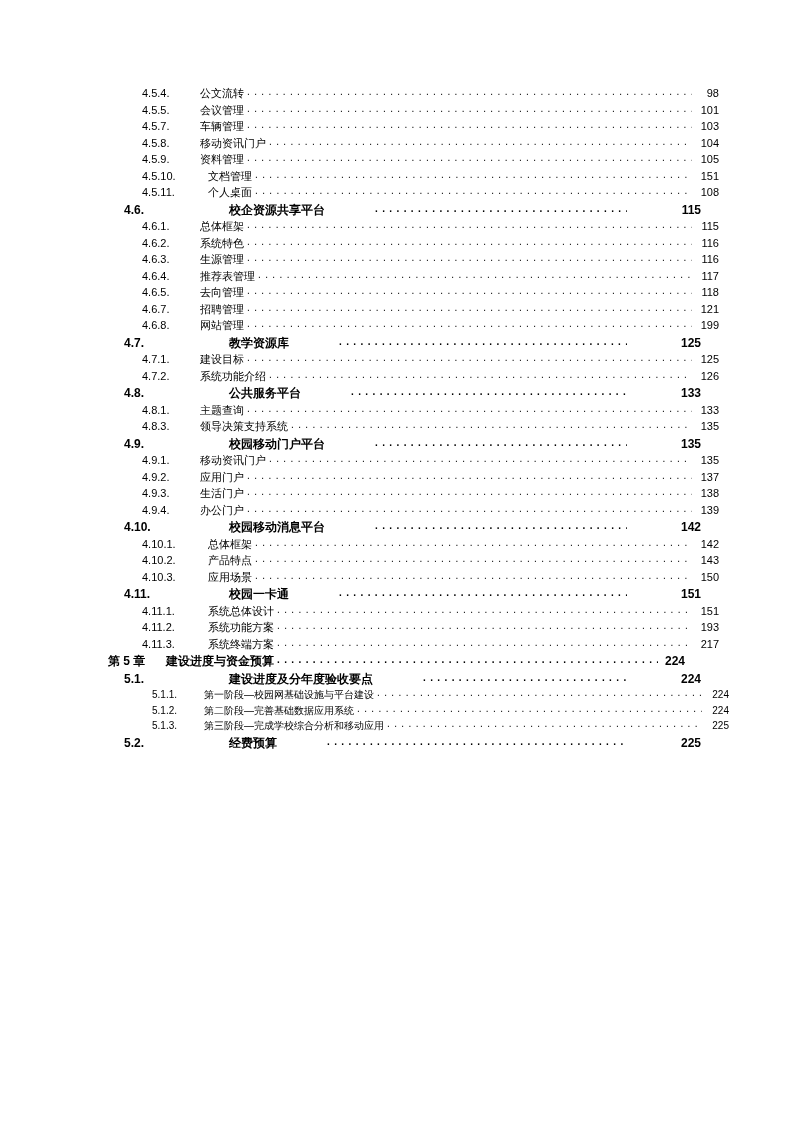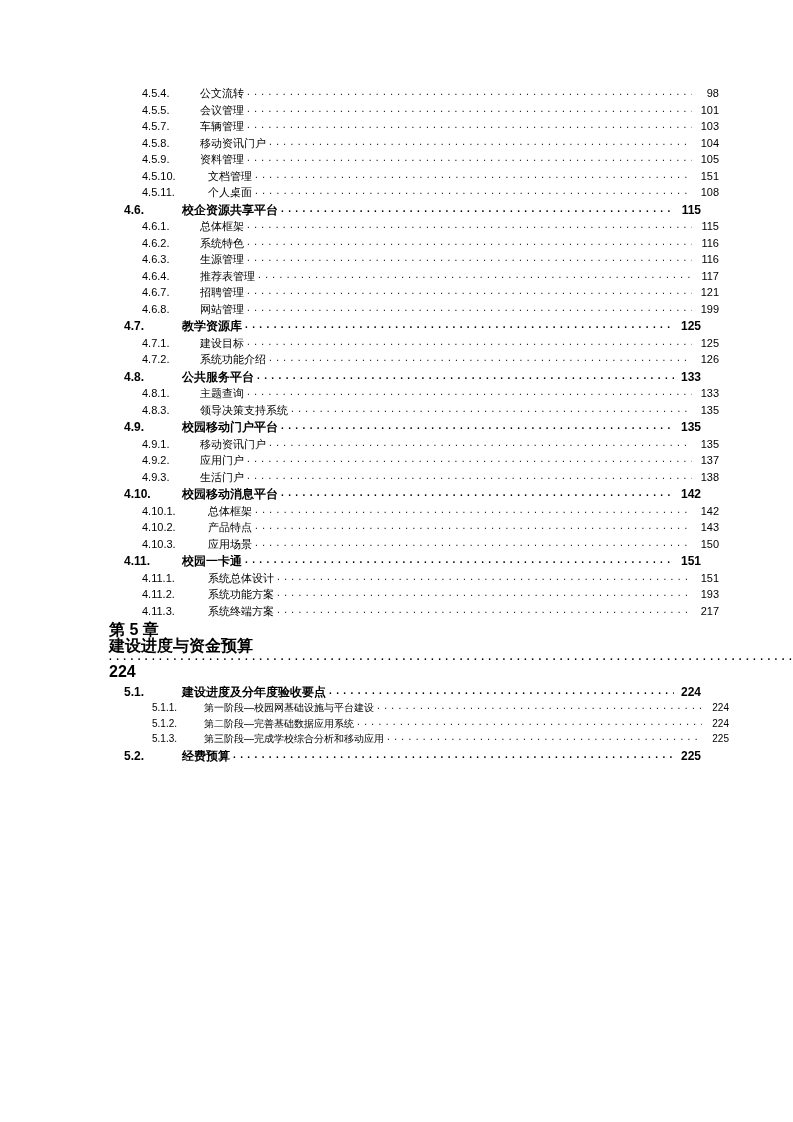--- a/index.html
+++ b/index.html
@@ -52,30 +52,30 @@
     font-size: 10px;
     color: #000;
   }
   .toc-page {
     flex: 0 0 auto;
     text-align: right;
   }
 
   
   .lvl-chapter {
-    font-size: 16px;
+    font-size: 12px;
     font-weight: bold;
-    flex-direction: column;
   }
   .lvl-chapter .toc-num { width: 58px; }
   .lvl-chapter { padding-left: 0px; }
 
   .lvl2 {
     font-size: 12px;
     font-weight: bold;
+    gap: 47px;
   }
   .lvl2 { padding-left: 16px; }
   .lvl2 .toc-num { width: 58px; }
 
   .lvl3 {
     font-size: 11px;
     font-weight: normal;
   }
   .lvl3 { padding-left: 34px; }
   .lvl3 .toc-num { width: 58px; }
@@ -163,20 +163,26 @@
         <span class="toc-dots"></span>
         <span class="toc-page">116</span>
       </div>
       <div class="toc-entry lvl3">
         <span class="toc-num">4.6.4.</span>
         <span class="toc-title">推荐表管理</span>
         <span class="toc-dots"></span>
         <span class="toc-page">117</span>
       </div>
       <div class="toc-entry lvl3">
+        <span class="toc-num">4.6.5.</span>
+        <span class="toc-title">去向管理</span>
+        <span class="toc-dots"></span>
+        <span class="toc-page">118</span>
+      </div>
+      <div class="toc-entry lvl3">
         <span class="toc-num">4.6.7.</span>
         <span class="toc-title">招聘管理</span>
         <span class="toc-dots"></span>
         <span class="toc-page">121</span>
       </div>
       <div class="toc-entry lvl3">
         <span class="toc-num">4.6.8.</span>
         <span class="toc-title">网站管理</span>
         <span class="toc-dots"></span>
         <span class="toc-page">199</span>
@@ -233,20 +239,26 @@
         <span class="toc-num">4.9.2.</span>
         <span class="toc-title">应用门户</span>
         <span class="toc-dots"></span>
         <span class="toc-page">137</span>
       </div>
       <div class="toc-entry lvl3">
         <span class="toc-num">4.9.3.</span>
         <span class="toc-title">生活门户</span>
         <span class="toc-dots"></span>
         <span class="toc-page">138</span>
+      </div>
+      <div class="toc-entry lvl3">
+        <span class="toc-num">4.9.4.</span>
+        <span class="toc-title">办公门户</span>
+        <span class="toc-dots"></span>
+        <span class="toc-page">139</span>
       </div>
       <div class="toc-entry lvl2">
         <span class="toc-num">4.10.</span>
         <span class="toc-title">校园移动消息平台</span>
         <span class="toc-dots"></span>
         <span class="toc-page">142</span>
       </div>
       <div class="toc-entry lvl3 wide">
         <span class="toc-num">4.10.1.</span>
         <span class="toc-title">总体框架</span>

